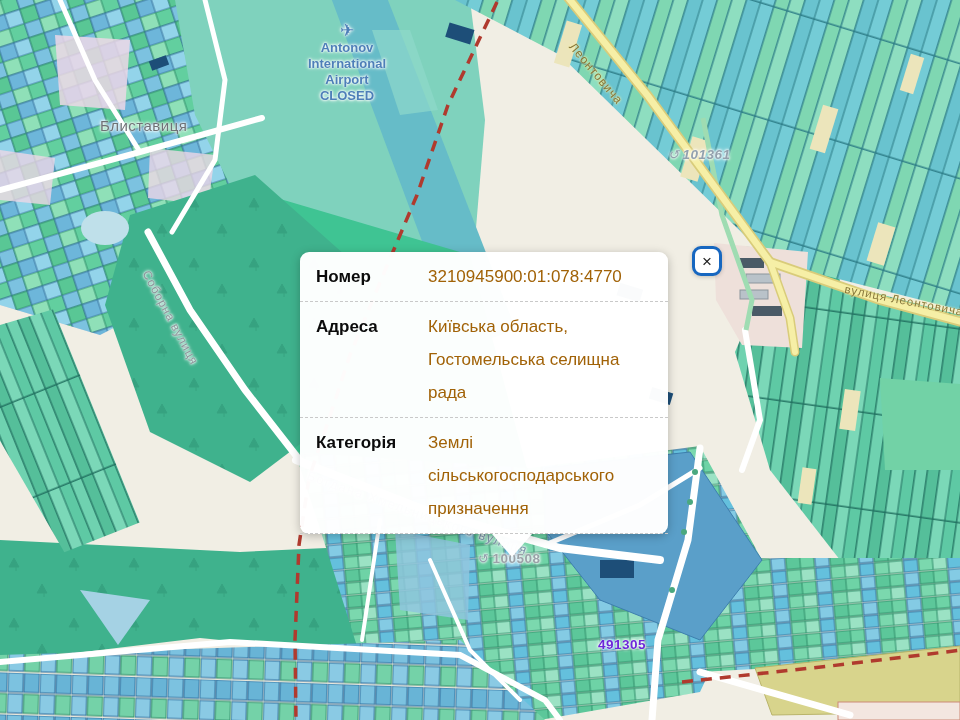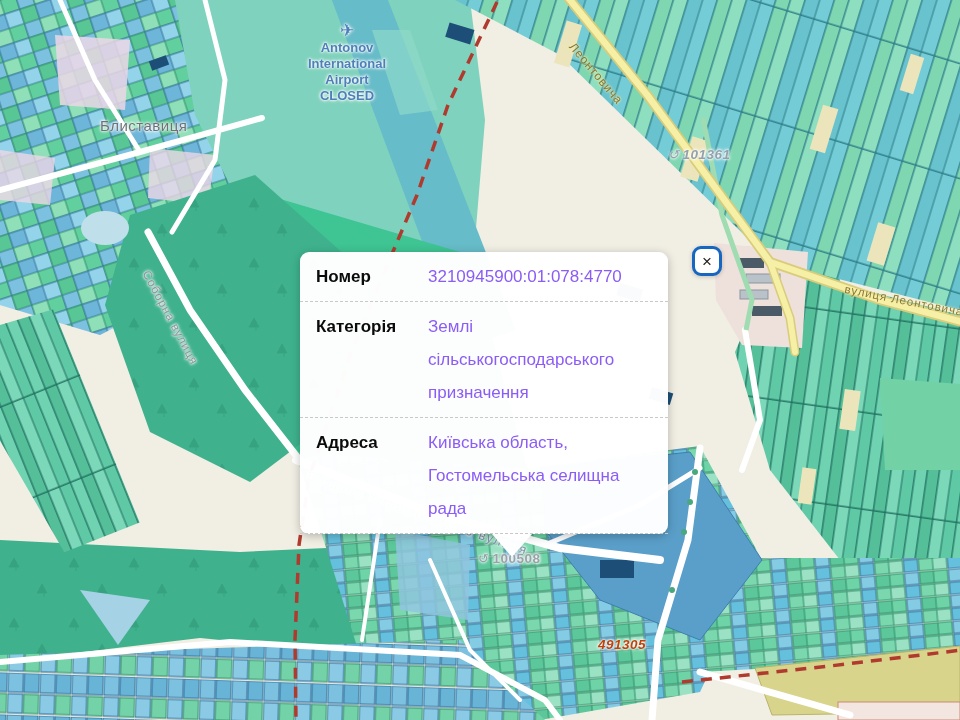--- a/index.html
+++ b/index.html
@@ -20,32 +20,32 @@
             transform:rotate(11deg);transform-origin:left top;
             text-shadow:0 0 2px #f6efa6,0 0 3px #f6efa6;}
   .lbl-soborna{left:152px;top:268px;color:#8d959b;font-size:12px;letter-spacing:1px;
             transform:rotate(62deg);transform-origin:left top;}
   .lbl-bohdana{left:310px;top:468px;color:#7b93a8;font-size:13px;letter-spacing:1.5px;
             transform:rotate(19deg);transform-origin:left top;}
   .lbl-q{color:#93a1ad;font-size:13.5px;font-weight:700;letter-spacing:.5px;}
   .lbl-q .pano{font-weight:400;font-size:13px;margin-right:3px;color:#93a1ad;}
   .lbl-q101361{left:668px;top:147px;font-style:italic;}
   .lbl-q100508{left:478px;top:551px;color:#9aa2a8;}
-  .lbl-q491305{left:598px;top:637px;color:#c2410c;font-style:italic;}
+  .lbl-q491305{left:598px;top:637px;color:#6d28d9;}
   
   .popup{position:absolute;left:300px;top:252px;width:368px;background:rgba(255,255,255,.98);
          border-radius:9px;box-shadow:0 2px 10px rgba(0,0,0,.25);z-index:5;}
   .popup .tail{position:absolute;left:192px;top:100%;width:0;height:0;
          border-left:20px solid transparent;border-right:20px solid transparent;
          border-top:23px solid rgba(255,255,255,.98);}
   .prow{display:grid;grid-template-columns:112px 1fr;padding:8px 16px 8px 16px;
         border-bottom:1px dashed #c9c9c9;}
   .prow:last-child{border-bottom:none;}
   .plabel{font-weight:700;color:#0b0b0b;font-size:17px;line-height:33px;}
-  .pvalue{color:#8b5cf6;font-size:17px;line-height:33px;}
+  .pvalue{color:#a16207;font-size:17px;line-height:33px;}
   .closebtn{position:absolute;left:692px;top:246px;width:30px;height:30px;z-index:6;
         background:#fff;border:3px solid #1767c0;border-radius:9px;box-sizing:border-box;
         display:flex;align-items:center;justify-content:center;cursor:pointer;
         font-size:17px;color:#222;line-height:1;box-shadow:0 1px 4px rgba(0,0,0,.2);}
 </style>
 </head>
 <body>
 
 <div id="stage">
 
@@ -228,26 +228,26 @@
   <div class="maplabel lbl-q lbl-q491305">
     <span>491305</span>
   </div>
 
   <div class="popup">
     <div class="prow">
       <div class="plabel">Номер</div>
       <div class="pvalue">3210945900:01:078:4770</div>
     </div>
     <div class="prow">
+      <div class="plabel">Адреса</div>
+      <div class="pvalue">Київська область, Гостомельська селищна рада</div>
+    </div>
+    <div class="prow">
       <div class="plabel">Категорія</div>
       <div class="pvalue">Землі сільськогосподарського призначення</div>
     </div>
-    <div class="prow">
-      <div class="plabel">Адреса</div>
-      <div class="pvalue">Київська область, Гостомельська селищна рада</div>
-    </div>
     <div class="tail"></div>
   </div>
   <div class="closebtn">
     <span>×</span>
   </div>
 
 </div>
 
 </body></html>

